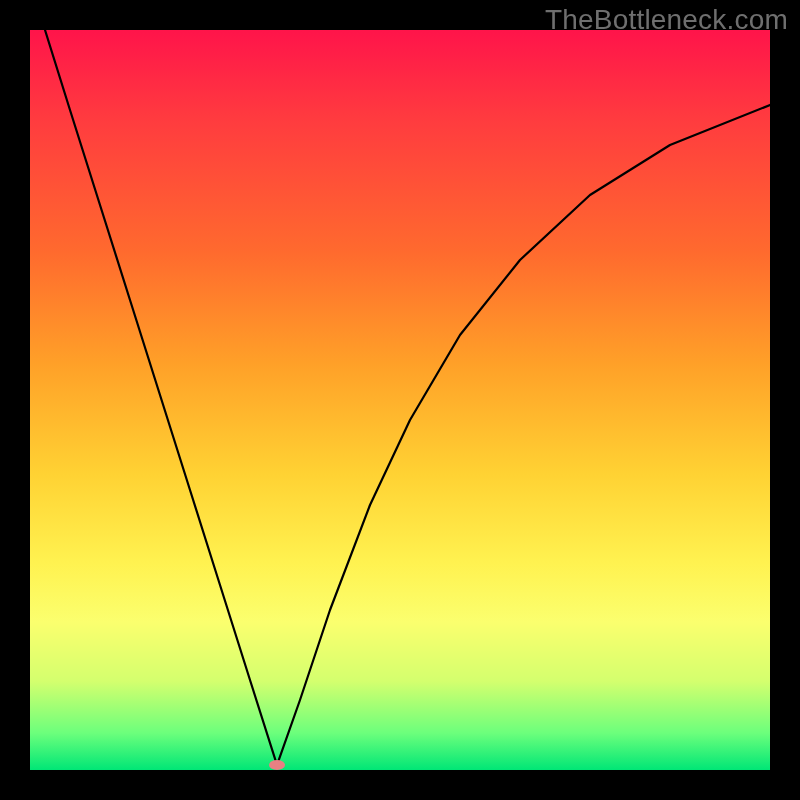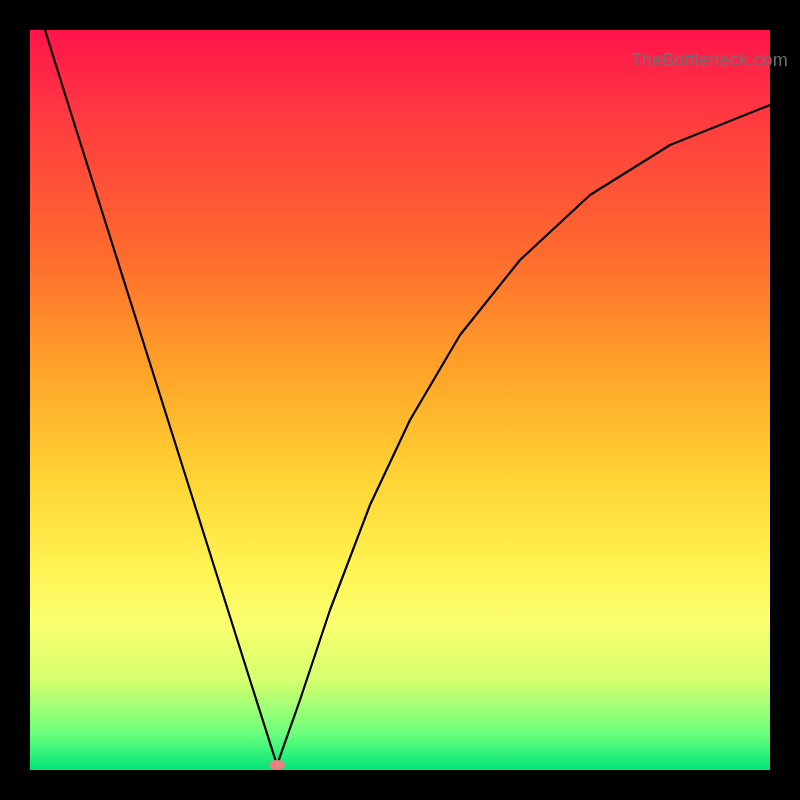--- a/index.html
+++ b/index.html
@@ -35,24 +35,23 @@
       #d4ff6e 88%,
       #6cff7c 95%,
       #00e676 100%
     );
   }
   .watermark {
     position: absolute;
     top: 4px;
     right: 12px;
     color: #6f6f6f;
-    font-size: 18px;
+    font-size: 28px;
     font-weight: 500;
     letter-spacing: 0.2px;
-    margin-top: 46px;
   }
   .curve {
     position: absolute;
     left: 30px;
     top: 30px;
     width: 740px;
     height: 740px;
     pointer-events: none;
   }
   .minimum-dot {

